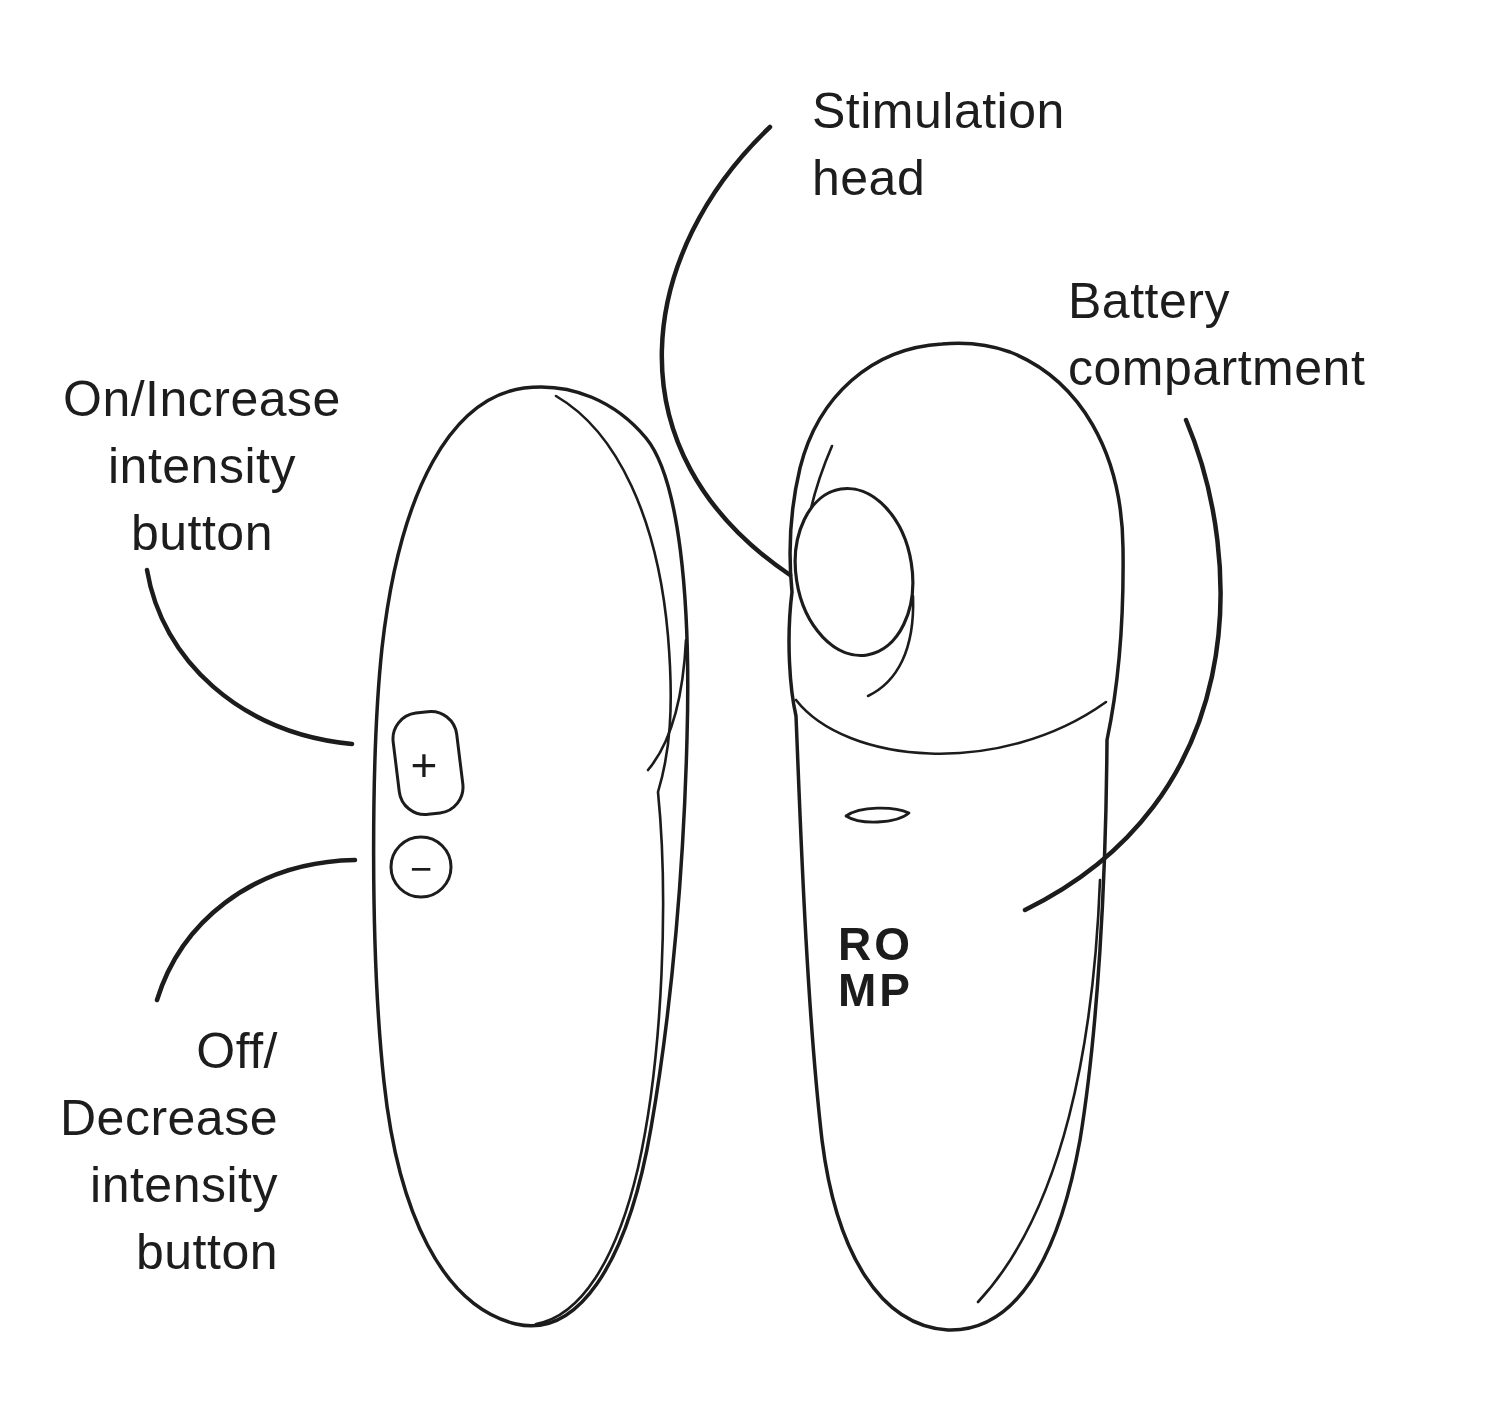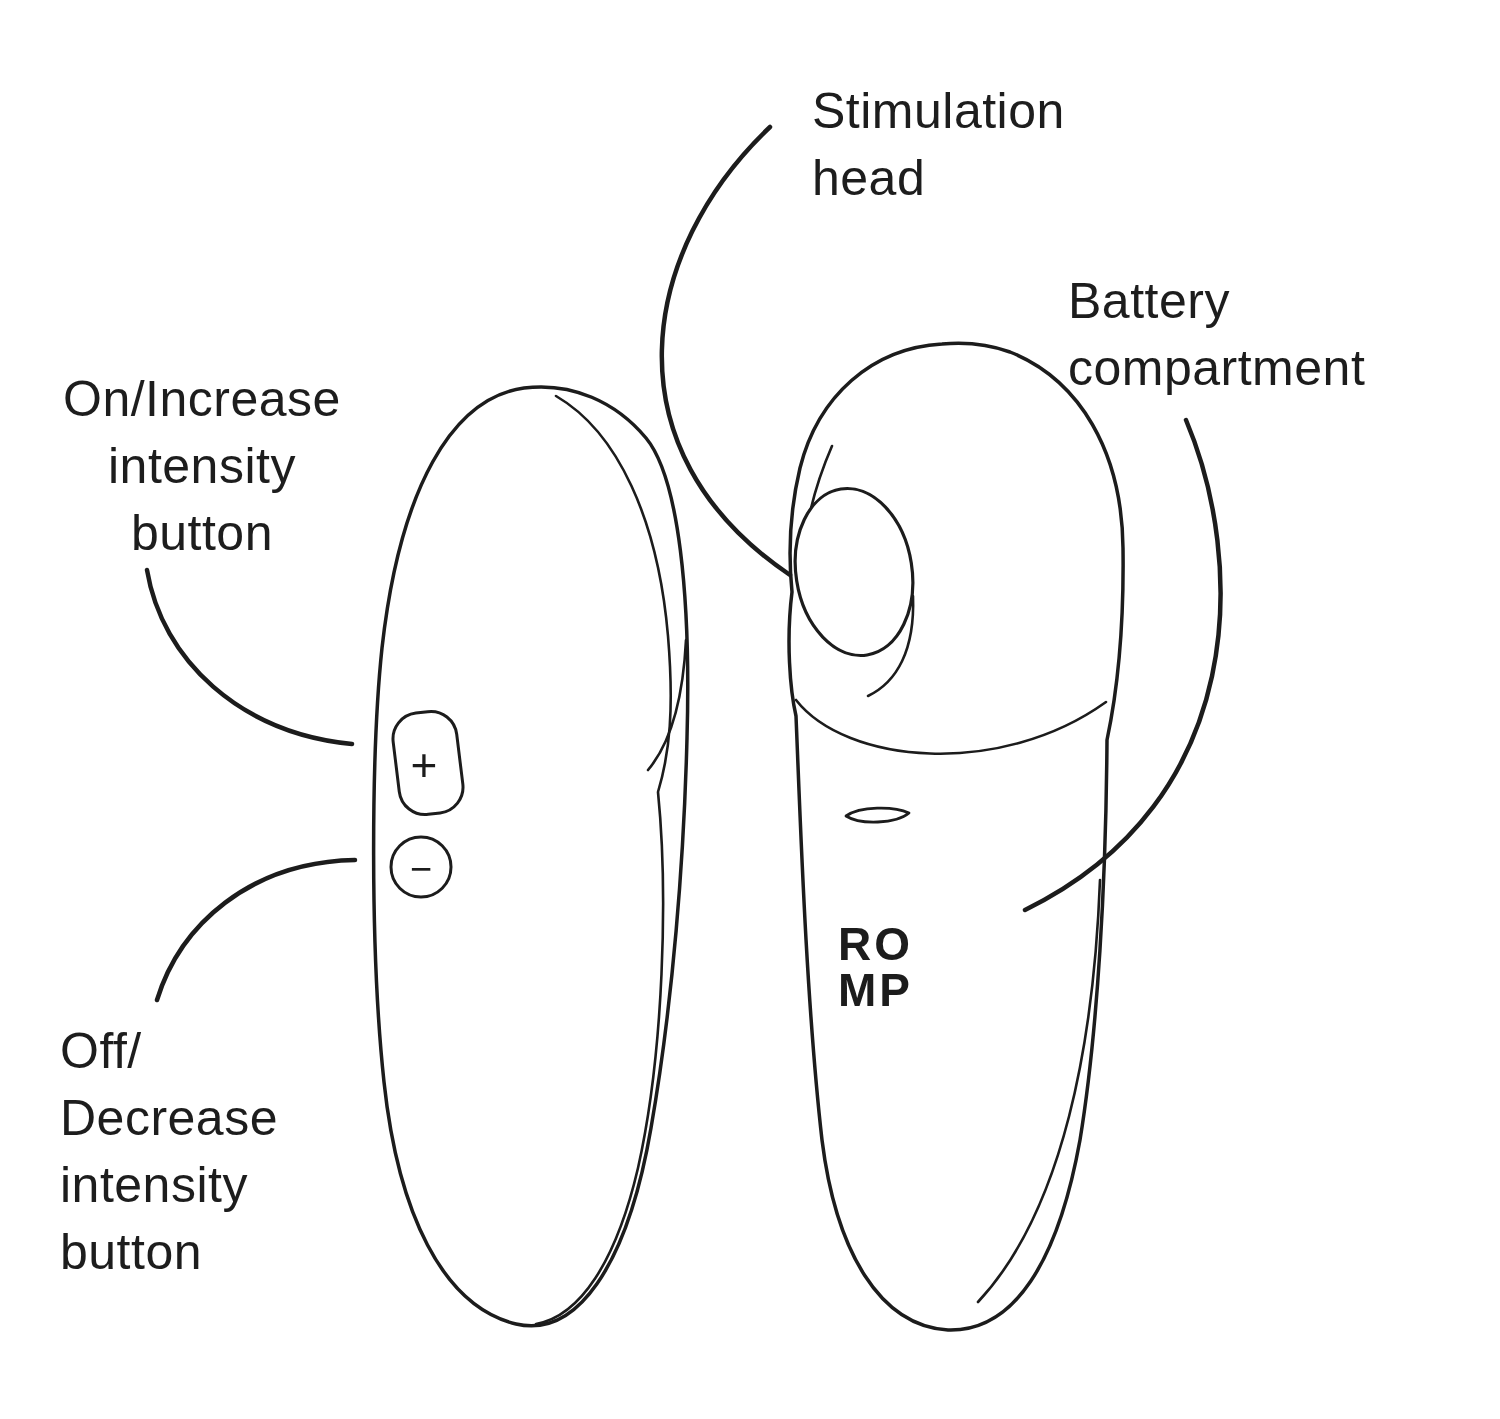--- a/index.html
+++ b/index.html
@@ -104,18 +104,18 @@
   <div class="label" style="left:1068px; top:268px;">Battery
 compartment</div>
 
   <div class="label" style="left:812px; top:78px;">Stimulation
 head</div>
 
   <div class="label" style="left:63px; top:366px;text-align:center;">On/Increase
 intensity
 button</div>
 
-  <div class="label" style="left:60px; top:1018px;">Off/
+  <div class="label" style="left:60px; top:1018px;text-align:right;">Off/
 Decrease
 intensity
 button</div>
 
 </div>
 
 </body></html>

